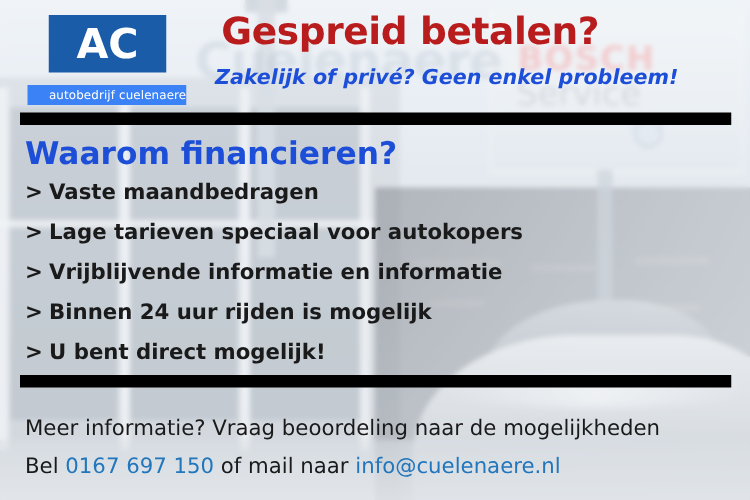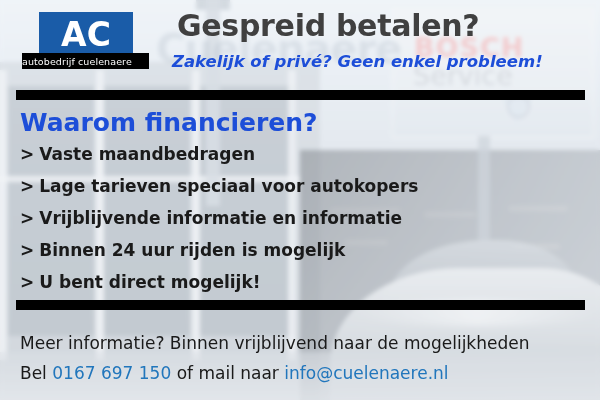--- a/index.html
+++ b/index.html
@@ -172,38 +172,38 @@
     color: #ffffff;
     font-size: 33px;
     font-weight: 700;
     letter-spacing: 0px;
     line-height: 1;
     padding-bottom: 2px;
     box-sizing: border-box;
   }
   .logo-red {
     position: absolute;
-    left: 0; top: 41px; width: 127px; height: 16px;
-    background: #000000;
-    display: flex; align-items: center; justify-content: flex-start;
+    left: 0; top: 56px; width: 127px; height: 16px;
+    background: #3b82f6;
+    display: flex; align-items: center; justify-content: flex-end;
   }
   .logo-sub {
     color: #ffffff;
     font-size: 9.5px;
     letter-spacing: .1px;
     white-space: nowrap;
   }
 
   
   .headline {
     position: absolute;
     left: 177px; top: 8px;
     font-size: 30px;
     font-weight: 700;
-    color: #404040;
+    color: #b91c1c;
     letter-spacing: -.3px;
     white-space: nowrap;
   }
   .subhead {
     position: absolute;
     left: 172px; top: 52px;
     font-size: 16.5px;
     font-weight: 700;
     font-style: italic;
     color: #1d4ed8;
@@ -337,21 +337,21 @@
     <div class="bullet">
       <span class="chev">&gt;</span><span>Binnen 24 uur rijden is mogelijk</span>
     </div>
     <div class="bullet">
       <span class="chev">&gt;</span><span>U bent direct mogelijk!</span>
     </div>
   </div>
 
   <div class="rule rule-bottom"></div>
 
-  <div class="foot-line1">Meer informatie? Binnen vrijblijvend naar de mogelijkheden</div>
+  <div class="foot-line1">Meer informatie? Vraag beoordeling naar de mogelijkheden</div>
   <div class="foot-line2">
     <span>Bel</span>
     <span class="accent">0167 697 150</span>
     <span>of mail naar</span>
     <span class="accent">info@cuelenaere.nl</span>
   </div>
 
 </div>
 
 </body></html>

